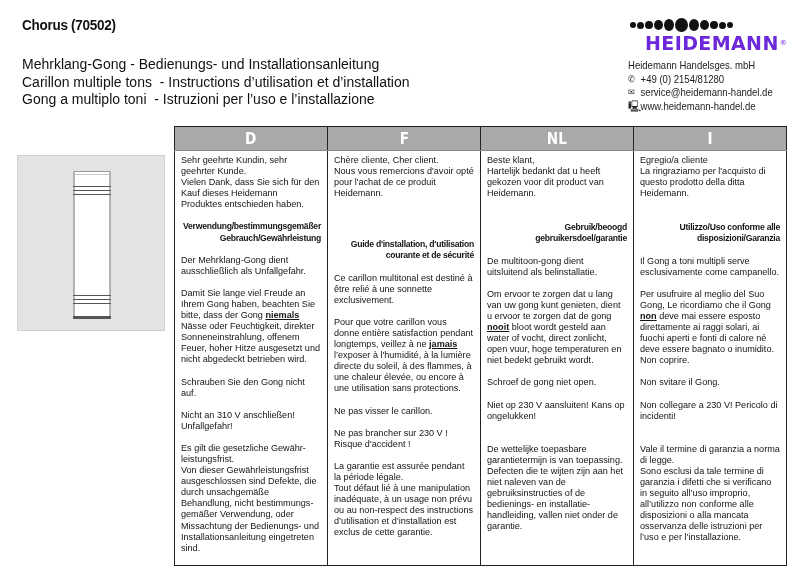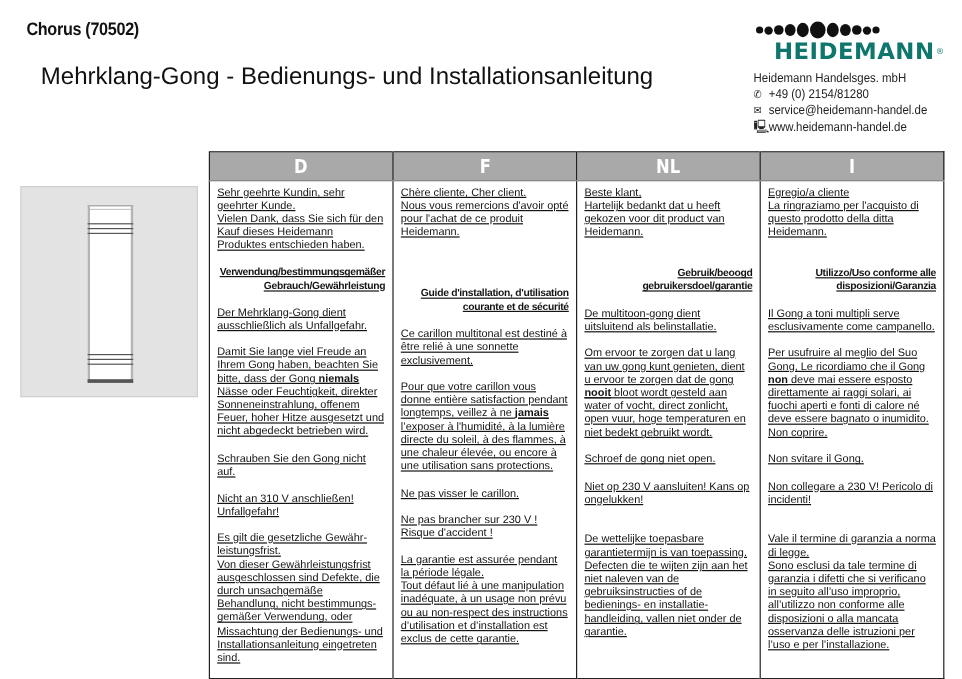--- a/index.html
+++ b/index.html
@@ -5,30 +5,30 @@
   * { box-sizing: border-box; margin: 0; padding: 0; }
   html, body { width: 802px; height: 566px; background: #ffffff; overflow: hidden; }
   body { position: relative; font-family: "Liberation Sans", sans-serif; color: #111; }
 
   .product-title {
     position: absolute; left: 22px; top: 16px;
     font-size: 15px; font-weight: bold; letter-spacing: -0.3px;
     transform: scaleX(0.9); transform-origin: left top;
   }
   .subtitles { position: absolute; left: 22px; top: 56px; }
-  .subtitles div { font-size: 20px; line-height: 17.6px; white-space: pre; color: #111; margin-left: 12px; }
+  .subtitles div { font-size: 14px; line-height: 17.6px; white-space: pre; color: #111; }
 
   
   .brand { position: absolute; left: 628px; top: 18px; width: 170px; }
   .dots { display: flex; align-items: center; height: 14px; margin-left: 2px; }
   .dots span { display: inline-block; background: #111; border-radius: 50%; margin-right: 1px; }
   .brand-name {
     font-family: "DejaVu Sans", sans-serif; font-weight: bold;
     font-size: 19px; letter-spacing: 0.4px; margin-left: 17px; margin-top: 1px; line-height: 20px;
-    color: #0f766e;
+    color: #6d28d9;
   }
   .brand-name sup { font-size: 7px; font-weight: normal; vertical-align: top; margin-left: 1px; }
   .contact { margin-top: 6px; font-size: 10.6px; line-height: 13.6px; color: #222;
     transform: scaleX(0.9); transform-origin: left top; white-space: nowrap; }
   .contact .row { display: flex; align-items: center; }
   .contact .ic { width: 14px; display: inline-block; font-size: 9px; text-align: left; }
 
   
   .product-img {
     position: absolute; left: 17px; top: 155px; width: 148px; height: 176px;
@@ -49,33 +49,35 @@
   }
   .lang-table th {
     background: #a9a9a9; color: #fff; height: 24px;
     font-family: "DejaVu Sans", sans-serif; font-size: 16px; font-weight: bold;
     border-left: 1.5px solid #222; border-bottom: 1px solid #888; text-align: center;
     transform-origin: center;
   }
   .lang-table th span { display: inline-block; transform: scaleX(0.85); }
   .lang-table td {
     vertical-align: top; border-left: 1.5px solid #222;
-    padding: 4px 6px 0 6px; font-size: 9.1px; line-height: 11.1px; color: #141414; text-decoration: underline;
+    padding: 4px 6px 0 6px; font-size: 9.1px; line-height: 11.1px; color: #141414;
   }
   .lang-table col { width: 153px; }
   .blk { margin-bottom: 11px; }
   .blk.head { font-weight: bold; font-size: 8.6px; letter-spacing: -0.25px; text-align: right; }
   .u { font-weight: bold; text-decoration: underline; margin-top: 44px; }
 </style>
 </head>
 <body>
 
 <div class="product-title">Chorus (70502)</div>
 <div class="subtitles">
   <div>Mehrklang-Gong - Bedienungs- und Installationsanleitung</div>
+  <div>Carillon multiple tons  - Instructions d’utilisation et d’installation</div>
+  <div>Gong a multiplo toni  - Istruzioni per l’uso e l’installazione</div>
 </div>
 
 <div class="brand">
   <div class="dots">
     <span style="width:6px;height:6px"></span>
     <span style="width:7px;height:7px"></span>
     <span style="width:8px;height:8px"></span>
     <span style="width:9px;height:10px"></span>
     <span style="width:10px;height:12px"></span>
     <span style="width:13px;height:14px"></span>

